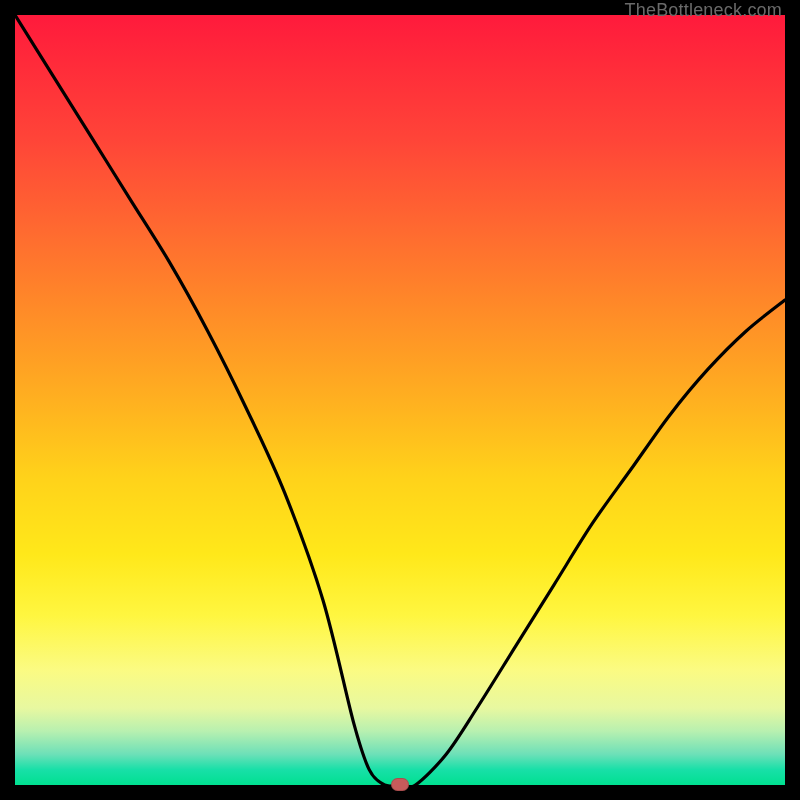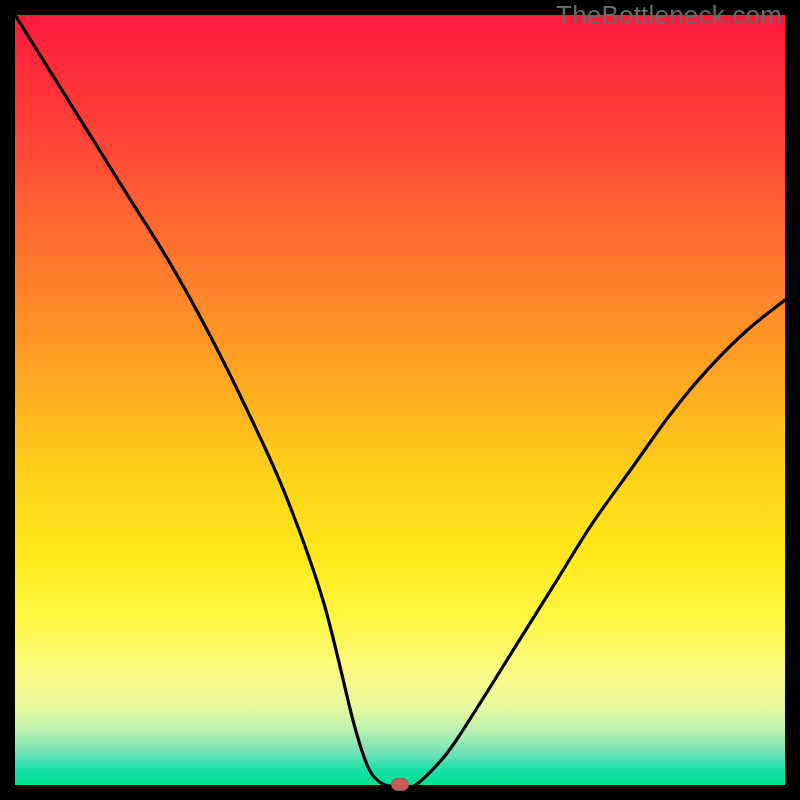--- a/index.html
+++ b/index.html
@@ -38,21 +38,21 @@
       #b8f0b0 93%,
       #6de0b8 96%,
       #18e0a8 98%,
       #00e090 100%);
   }
   .watermark {
     position: absolute;
     top: 0px;
     right: 18px;
     color: #6a6a6a;
-    font-size: 26px;
+    font-size: 18px;
     font-weight: 500;
     letter-spacing: 0.2px;
     user-select: none;
   }
   svg.curve {
     position: absolute;
     left: 0;
     top: 0;
     width: 770px;
     height: 770px;

